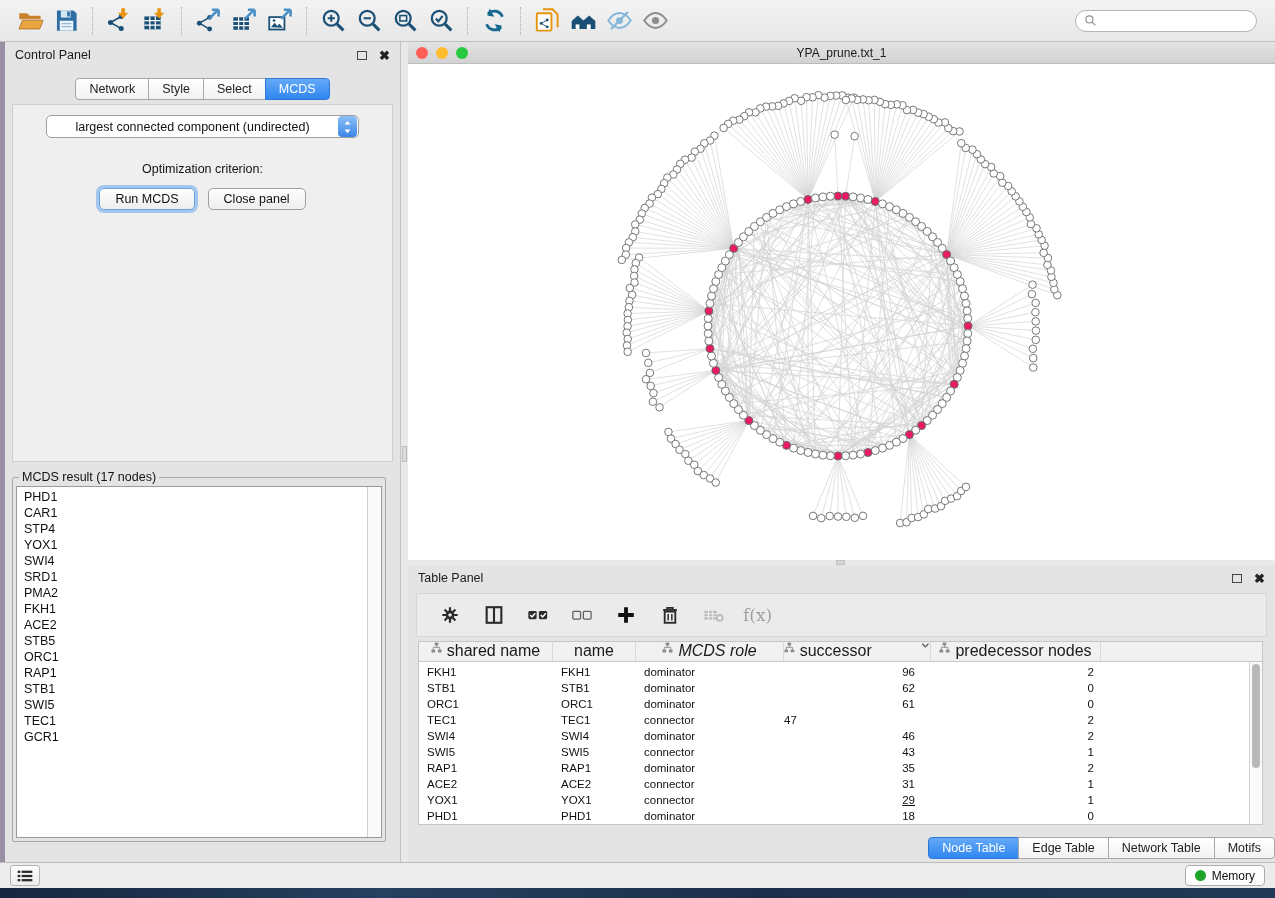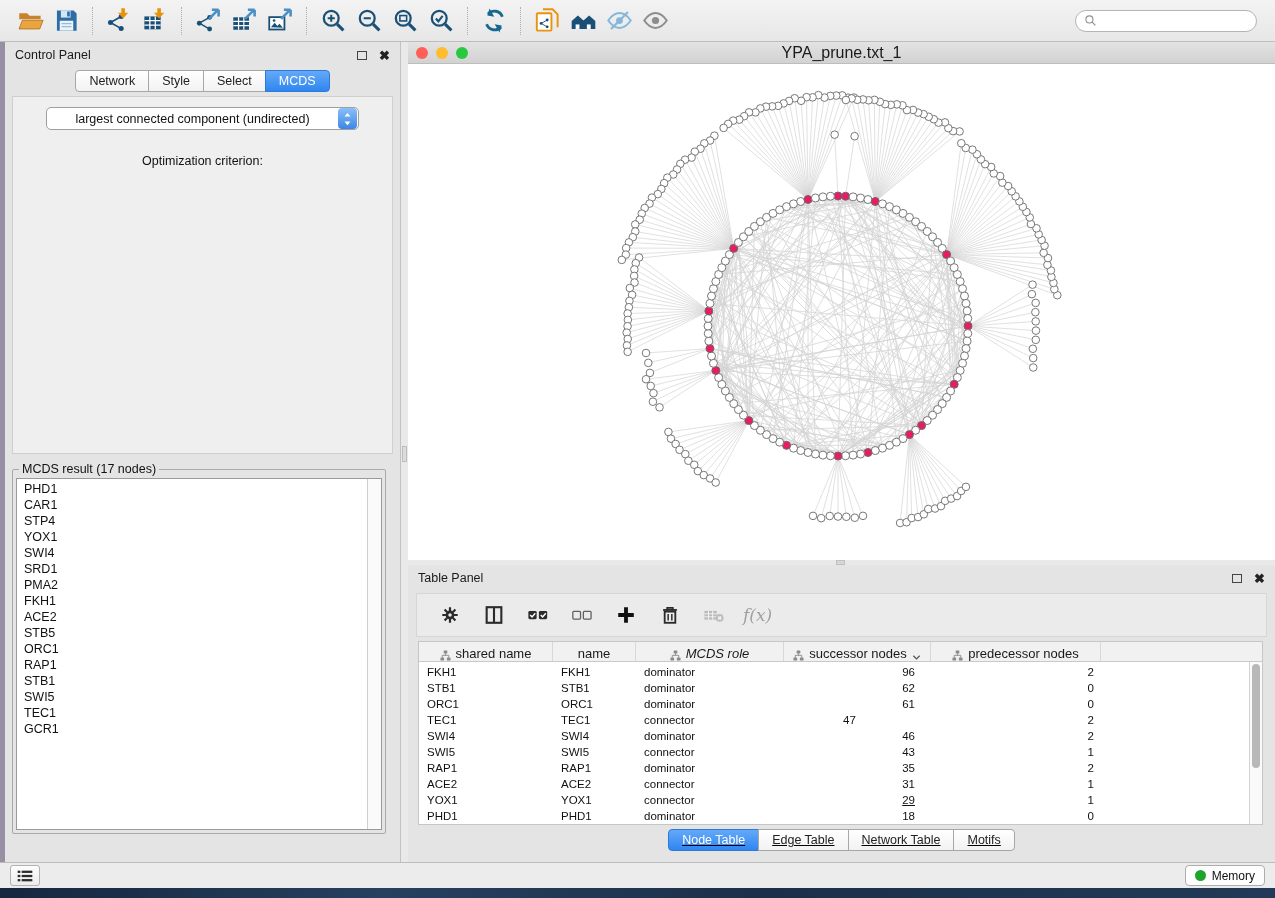--- a/index.html
+++ b/index.html
@@ -21,21 +21,21 @@
 
   
   #left-strip { left:0; top:42px; width:5px; height:820px; background:#988fa5; }
   #control-panel { left:5px; top:42px; width:396px; height:820px; background:#e4e4e4;
     border-right:1px solid #c2c2c2; display:flex; flex-direction:column; }
   .panel-header { height:26px; display:flex; align-items:center; padding:0 10px; font-size:12.5px; color:#1a1a1a; }
   .panel-header .sp { flex:1; }
   .win-float { width:10px; height:9px; border:1.5px solid #444; margin-right:12px; }
   .win-close { font-size:13px; font-weight:bold; color:#222; line-height:1; }
 
-  .seg-tabs { display:flex; justify-content:center; margin-top:2px; }
+  .seg-tabs { display:flex; justify-content:center; margin-top:10px; }
   .seg-tab { font-size:12.5px; padding:3px 13px; background:linear-gradient(#ffffff,#f2f2f2);
     border:1px solid #a7a7a7; margin-left:-1px; color:#222; }
   .seg-tab:first-child { border-radius:4px 0 0 4px; margin-left:0; }
   .seg-tab:last-child { border-radius:0 4px 4px 0; }
   .seg-tab.active { background:linear-gradient(#64a9f8,#2f86f0); color:#fff; border-color:#2e79d8; }
 
   #mcds-content { margin:4px 7px 0 7px; height:358px; background:#efefef;
     border:1px solid #cfcfcf; text-align:center; }
   #opt-label { margin-top:24px; font-size:12.5px; color:#111; }
   #criterion-select { margin:10px auto 0 auto; width:313px; height:23px; background:#fff;
@@ -62,46 +62,46 @@
     background:#dcdcdc; border:1px solid #bdbdbd; }
   #h-split { left:408px; top:560px; width:867px; height:5px; background:#e9e9e9; }
   #h-split .grip { position:absolute; left:428px; top:0; width:9px; height:5px;
     background:#d6d6d6; border:1px solid #c0c0c0; }
 
   
   #net-titlebar { left:408px; top:42px; width:867px; height:22px;
     background:linear-gradient(#e3e3e3,#d2d2d2); border-bottom:1px solid #bdbdbd;
     display:flex; align-items:center; padding:0 8px; }
   .traffic { width:12px; height:12px; border-radius:50%; margin-right:8px; }
-  #net-title { position:absolute; left:0; right:0; text-align:center; font-size:16px; color:#1a1a1a; }
+  #net-title { position:absolute; left:0; right:0; text-align:center; font-size:12px; color:#1a1a1a; }
   #net-canvas { left:408px; top:64px; width:867px; height:496px; background:#ffffff; }
   #net-canvas svg { width:100%; height:100%; display:block; }
 
   
   #table-panel { left:408px; top:565px; width:867px; height:297px; background:#e4e4e4; }
   #tp-toolbar { margin:2px 8px 0 8px; height:44px; background:#ebebeb; border:1px solid #d6d6d6;
     display:flex; align-items:center; padding-left:18px; gap:14px; }
   .tpt-btn { width:30px; height:30px; display:flex; align-items:center; justify-content:center; }
   .tpt-btn svg { width:22px; height:22px; }
-  #fx-label { font-family:"DejaVu Serif", serif; font-style:italic; font-size:17px; color:#a0a0a0; }
+  #fx-label { font-family:"DejaVu Serif", serif; font-size:17px; color:#a0a0a0; }
 
   #node-table { margin:4px 12px 0 10px; height:184px; background:#fff; border:1px solid #c6c6c6;
     display:flex; flex-direction:column; }
   #nt-header { display:flex; height:20px; background:#f1f1f1; border-bottom:1px solid #c9c9c9; flex:0 0 auto; }
-  .nt-h-cell { display:flex; align-items:flex-end; justify-content:center; gap:5px;
-    font-size:13px; color:#1a1a1a; border-right:1px solid #d8d8d8; overflow:hidden; }
+  .nt-h-cell { display:flex; align-items:flex-start; justify-content:center; gap:5px;
+    font-size:16px; color:#1a1a1a; border-right:1px solid #d8d8d8; overflow:hidden; }
   .nt-h-cell.filler { border-right:none; flex:1; }
   #nt-body { display:flex; flex:1; }
   #nt-rows { flex:1; overflow:hidden; padding-top:2px; }
   .nt-row { display:flex; height:16px; align-items:center; }
   .nt-cell { font-size:11.5px; color:#111; overflow:hidden; white-space:nowrap; }
   #nt-scroll { width:13px; border-left:1px solid #d2d2d2; background:#fafafa; position:relative; flex:0 0 auto; }
   #nt-thumb { position:absolute; top:2px; left:2px; width:8px; height:104px; background:#b8b8b8; border-radius:4px; }
 
-  #tp-tabs { display:flex; justify-content:center; margin-top:4px;text-decoration:underline; }
+  #tp-tabs { display:flex; justify-content:flex-end; margin-top:12px; }
 
   
   #status-bar { left:0; top:862px; width:1275px; height:26px; background:#ececec;
     border-top:1px solid #bcbcbc; display:flex; align-items:center; padding:0 10px; }
   #list-btn { width:30px; height:21px; border:1px solid #b2b2b2; border-radius:3px;
     background:linear-gradient(#fdfdfd,#ededed); display:flex; align-items:center; justify-content:center; }
   #list-btn svg { width:16px; height:14px; }
   #memory-btn { margin-left:auto; height:21px; border:1px solid #adadad; border-radius:4px; background:#fdfdfd;
     display:flex; align-items:center; gap:6px; padding:0 9px; font-size:12px; color:#111; }
   #memory-dot { width:11px; height:11px; border-radius:50%; background:#1ea32b; }
@@ -277,20 +277,24 @@
     <div id="criterion-select">
       <span class="val">largest connected component (undirected)</span>
       <span class="stepper">
         <svg viewBox="0 0 10 16" width="9" height="14">
             <path d="M5 1l3.4 4.2H1.6z" fill="#fff"></path>
             <path d="M5 15L1.6 10.8h6.8z" fill="#fff"></path>
           </svg>
       </span>
     </div>
     <div id="opt-label">Optimization criterion:</div>
+    <div class="btn-row">
+      <button class="push-btn focused">Run MCDS</button>
+      <button class="push-btn">Close panel</button>
+    </div>
   </div>
   <fieldset id="mcds-fieldset">
     <legend>MCDS result (17 nodes)</legend>
     <div id="mcds-listwrap">
       <div id="mcds-list">
           <div class="mcds-item">PHD1</div>
           <div class="mcds-item">CAR1</div>
           <div class="mcds-item">STP4</div>
           <div class="mcds-item">YOX1</div>
           <div class="mcds-item">SWI4</div>
@@ -1192,21 +1196,21 @@
             <div class="nt-cell" style="width: 134px; padding-left: 8px; text-align: left;">ORC1</div>
             <div class="nt-cell" style="width: 83px; padding-left: 8px; text-align: left;">ORC1</div>
             <div class="nt-cell" style="width: 148px; padding-left: 8px; text-align: left;">dominator</div>
             <div class="nt-cell" style="width: 147px; padding-right: 16px; text-align: right;">61</div>
             <div class="nt-cell" style="width: 170px; padding-right: 7px; text-align: right;">0</div>
           </div>
           <div class="nt-row">
             <div class="nt-cell" style="width: 134px; padding-left: 8px; text-align: left;">TEC1</div>
             <div class="nt-cell" style="width: 83px; padding-left: 8px; text-align: left;">TEC1</div>
             <div class="nt-cell" style="width: 148px; padding-left: 8px; text-align: left;">connector</div>
-            <div class="nt-cell" style="width: 147px; padding-right: 16px; text-align: center;">47</div>
+            <div class="nt-cell" style="width: 147px; padding-right: 16px; text-align: left;">47</div>
             <div class="nt-cell" style="width: 170px; padding-right: 7px; text-align: right;">2</div>
           </div>
           <div class="nt-row">
             <div class="nt-cell" style="width: 134px; padding-left: 8px; text-align: left;">SWI4</div>
             <div class="nt-cell" style="width: 83px; padding-left: 8px; text-align: left;">SWI4</div>
             <div class="nt-cell" style="width: 148px; padding-left: 8px; text-align: left;">dominator</div>
             <div class="nt-cell" style="width: 147px; padding-right: 16px; text-align: right;">46</div>
             <div class="nt-cell" style="width: 170px; padding-right: 7px; text-align: right;">2</div>
           </div>
           <div class="nt-row">

